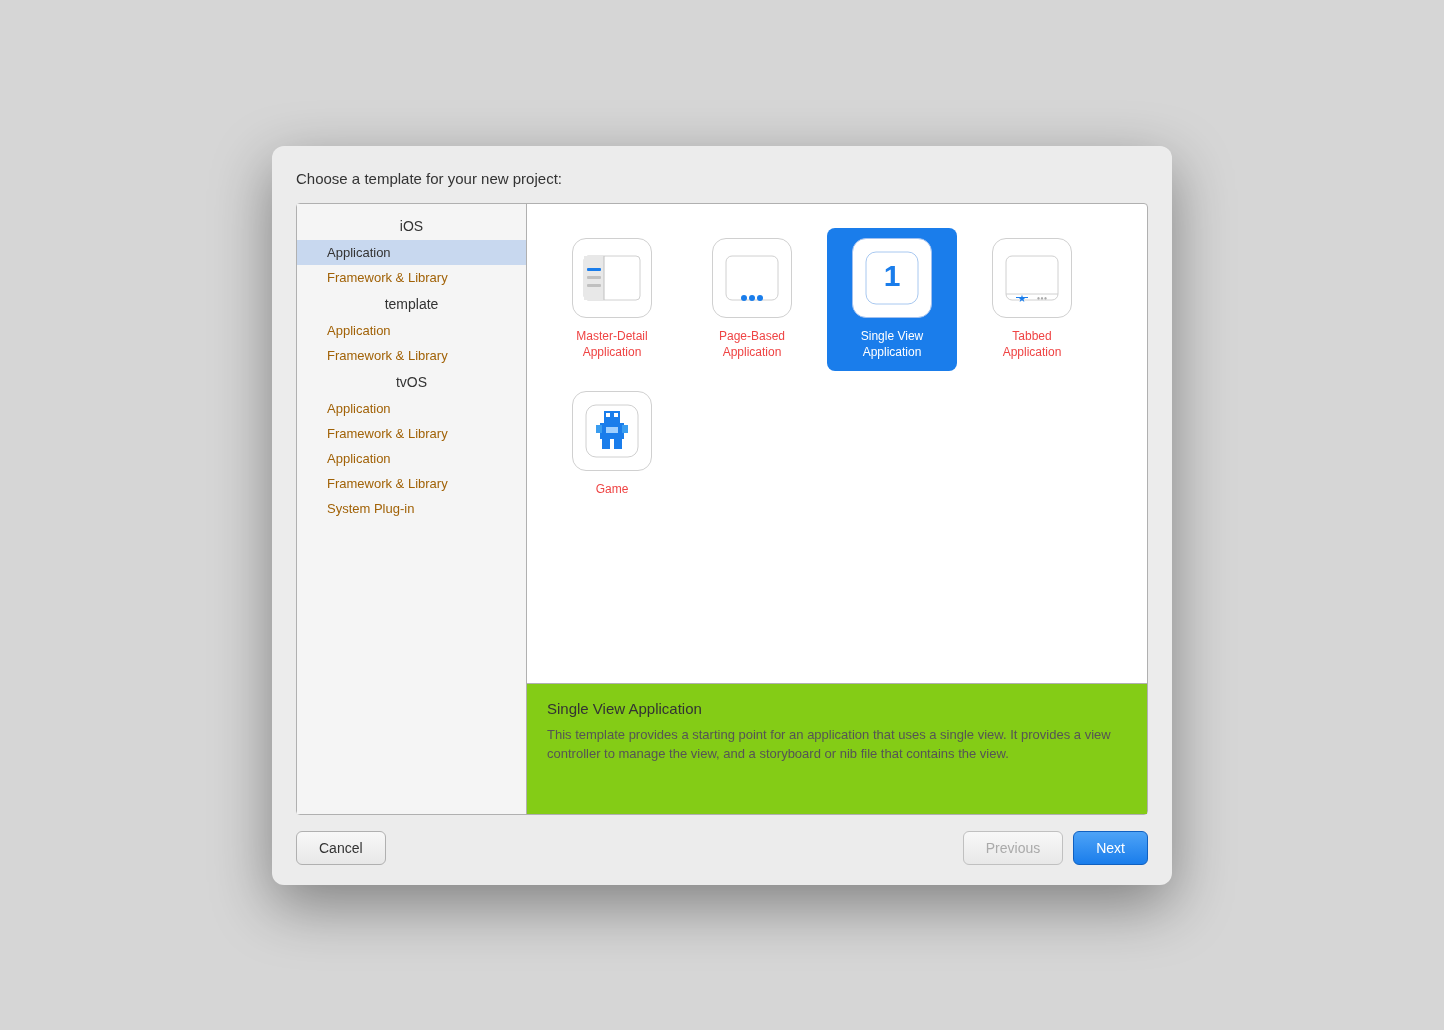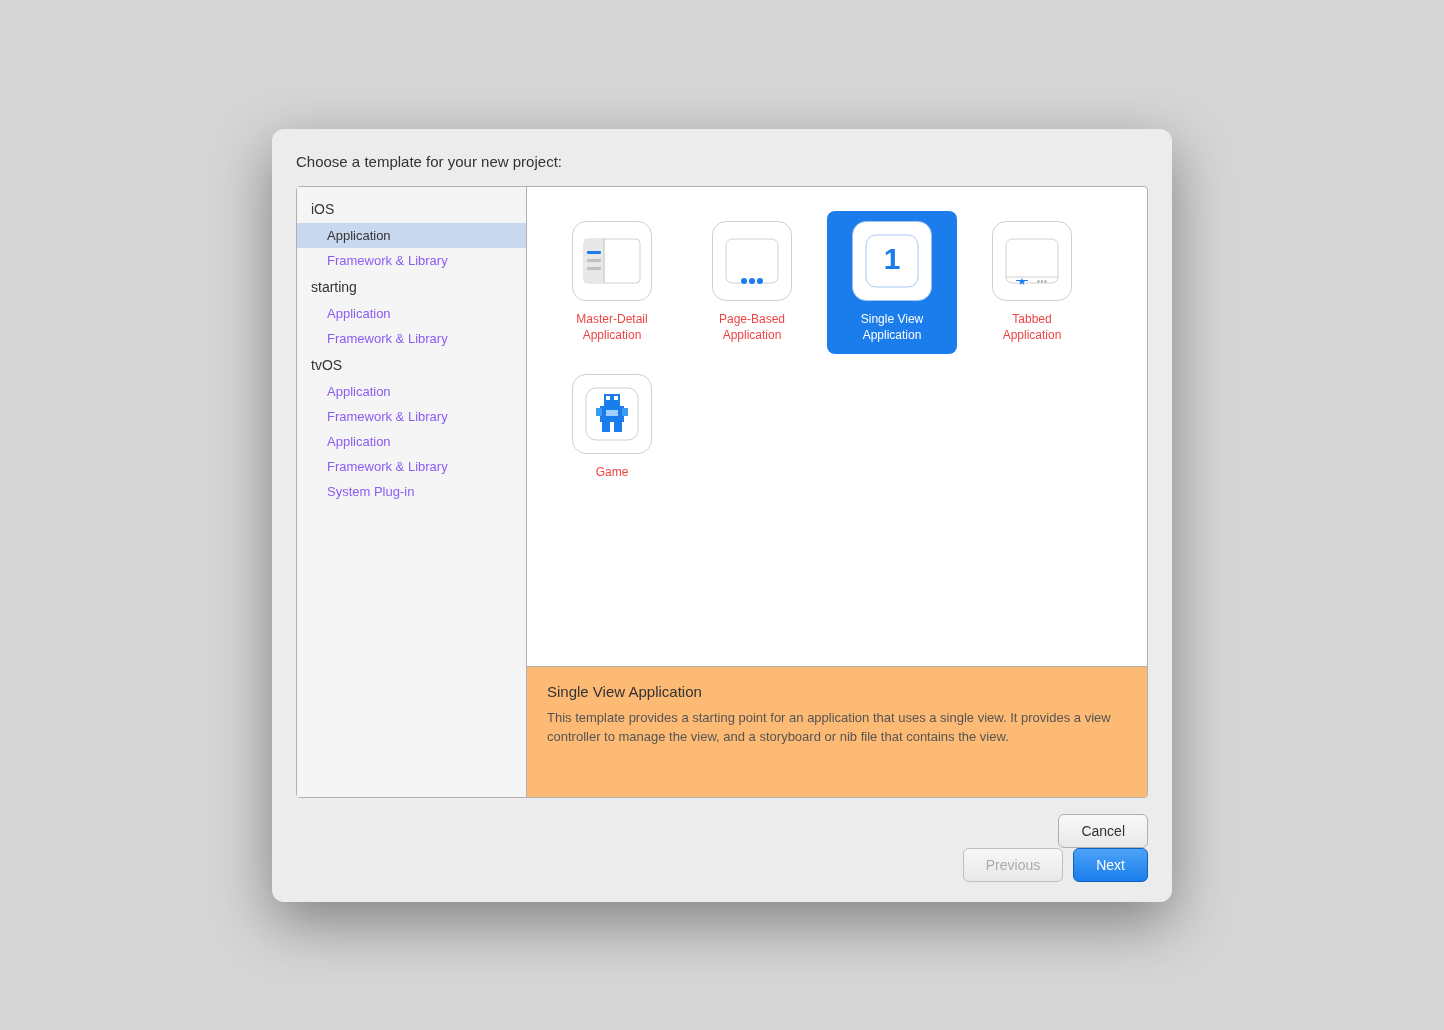--- a/index.html
+++ b/index.html
@@ -43,25 +43,26 @@
       padding: 8px 0;
       background: #f5f5f5;
     }
 
     .sidebar-section-header {
       font-size: 14px;
       color: #333;
       font-weight: 500;
       padding: 6px 14px;
       cursor: default;
+      text-align: center;
     }
 
     .sidebar-item {
       font-size: 13px;
-      color: #8b5cf6;
+      color: #a16207;
       padding: 5px 14px 5px 30px;
       cursor: pointer;
     }
 
     .sidebar-item.selected {
       background: #c8d8ef;
       color: #333;
     }
 
     
@@ -121,43 +122,42 @@
     }
 
     .template-item.selected .template-label {
       color: white;
     }
 
     
     .description-area {
       padding: 16px 20px;
       min-height: 130px;
-      background: #fdba74;
+      background: #84cc16;
     }
 
     .description-title {
       font-size: 15px;
       font-weight: 500;
       color: #333;
       margin-bottom: 8px;
     }
 
     .description-text {
       font-size: 13px;
       color: #555;
       line-height: 1.5;
     }
 
     
     .dialog-footer {
       display: flex;
       justify-content: space-between;
-      align-items: flex-end;
+      align-items: flex-start;
       margin-top: 16px;
-      flex-direction: column;
     }
 
     .btn {
       padding: 8px 22px;
       border-radius: 6px;
       font-size: 14px;
       cursor: pointer;
       border: 1px solid #b0b0b0;
       background: linear-gradient(to bottom, #f8f8f8, #e8e8e8);
       color: #333;
@@ -189,21 +189,21 @@
   <div class="dialog-title">Choose a template for your new project:</div>
 
   <div class="dialog-body">
 
     <div class="sidebar">
 
       <div class="sidebar-section-header">iOS</div>
       <div class="sidebar-item selected">Application</div>
       <div class="sidebar-item">Framework &amp; Library</div>
 
-      <div class="sidebar-section-header">starting</div>
+      <div class="sidebar-section-header">template</div>
       <div class="sidebar-item">Application</div>
       <div class="sidebar-item">Framework &amp; Library</div>
 
       <div class="sidebar-section-header">tvOS</div>
       <div class="sidebar-item">Application</div>
       <div class="sidebar-item">Framework &amp; Library</div>
 
       <div class="sidebar-item">Application</div>
       <div class="sidebar-item">Framework &amp; Library</div>
       <div class="sidebar-item">System Plug-in</div>

